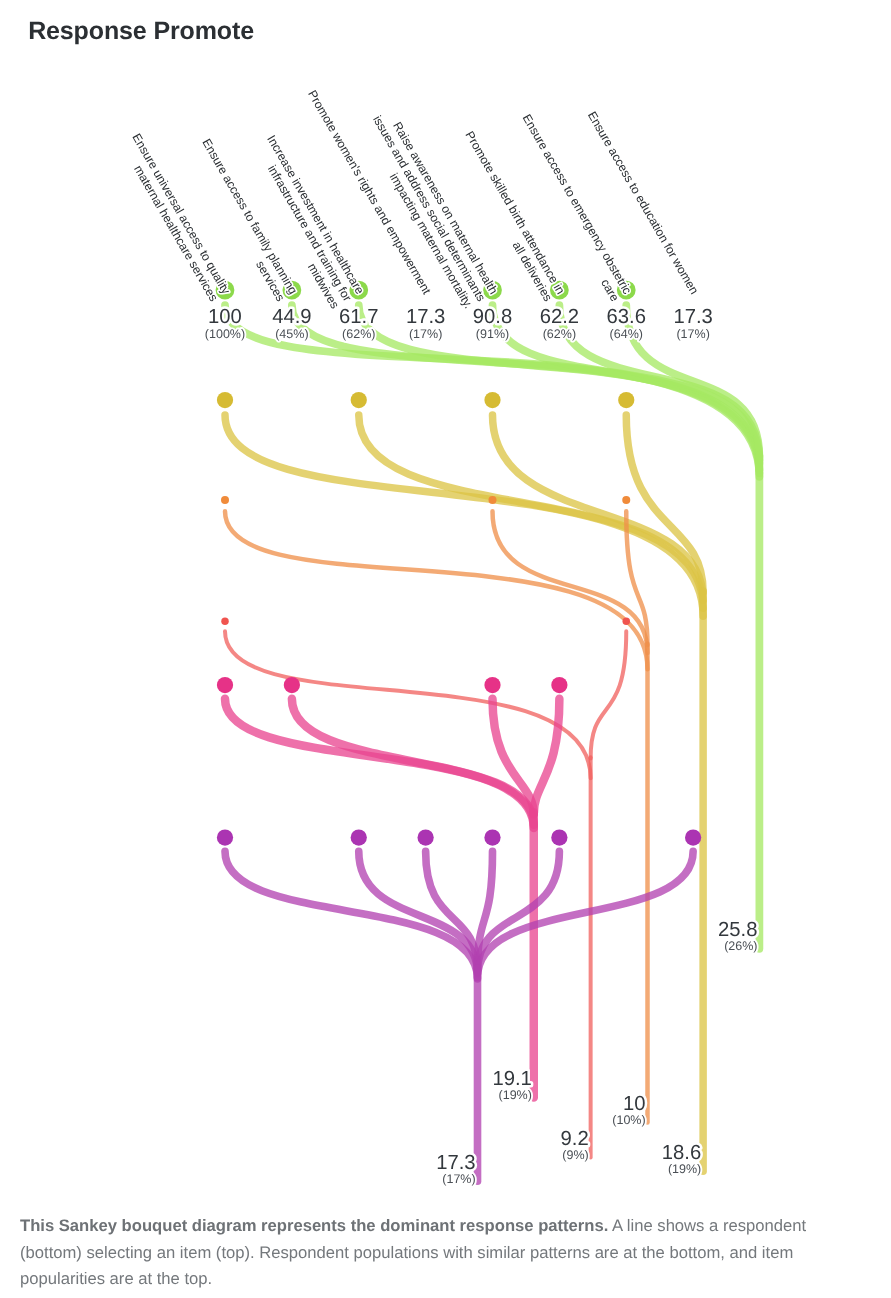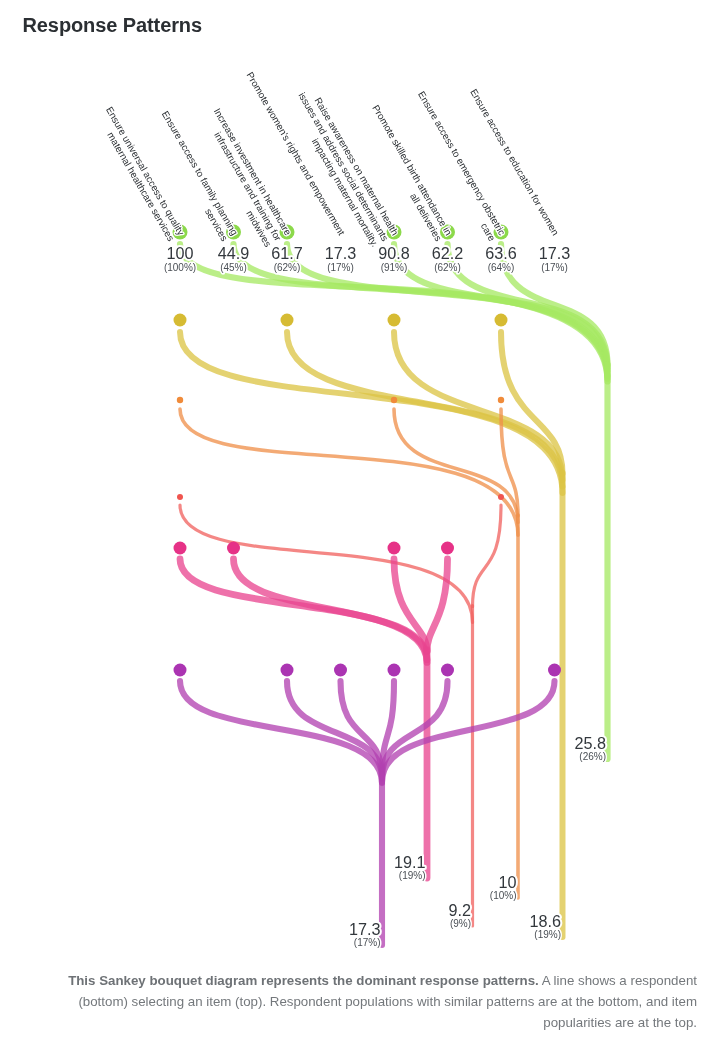--- a/index.html
+++ b/index.html
@@ -15,28 +15,28 @@
   }
   #chart{position:absolute;left:0;top:0;width:713px;height:1038px;}
   text{paint-order:stroke fill;stroke:#ffffff;stroke-linejoin:round;}
   .itemlabel{font-size:9.7px;fill:#2b2f33;stroke-width:2.6px;}
   .itemvalue{font-size:16.2px;fill:#33383d;stroke-width:4px;}
   .itempct{font-size:10px;fill:#4a4f55;stroke-width:3px;}
   .grpvalue{font-size:16.2px;fill:#33383d;stroke-width:4px;}
   .grppct{font-size:10px;fill:#4a4f55;stroke-width:3px;}
   #footer{
     position:absolute;left:16px;width:681px;top:970px;
-    font-size:13.3px;line-height:21px;color:#74787c;text-align:right;
+    font-size:13.3px;line-height:21px;color:#74787c;text-align:left;
   }
   #footer b{color:#6e7276;}
 </style>
 </head>
 <body>
 
-<div id="page-title">Response Patterns</div>
+<div id="page-title">Response Promote</div>
 <svg id="chart" viewBox="0 0 713 1038">
     <g>
       <g>
         <path d="M 180.0 244.0 C 180.0 326.0, 607.5 235.9, 607.5 381.4" fill="none" stroke="#A5E862" stroke-width="6.2" stroke-linecap="round" stroke-opacity="0.76"></path>
         <path d="M 233.5 244.0 C 233.5 326.0, 607.5 243.9, 607.5 378.7" fill="none" stroke="#A5E862" stroke-width="6.2" stroke-linecap="round" stroke-opacity="0.76"></path>
         <path d="M 287.0 244.0 C 287.0 326.0, 607.5 251.9, 607.5 376.0" fill="none" stroke="#A5E862" stroke-width="6.2" stroke-linecap="round" stroke-opacity="0.76"></path>
         <path d="M 394.0 244.0 C 394.0 326.0, 607.5 268.0, 607.5 370.7" fill="none" stroke="#A5E862" stroke-width="6.2" stroke-linecap="round" stroke-opacity="0.76"></path>
         <path d="M 447.5 244.0 C 447.5 326.0, 607.5 276.0, 607.5 368.0" fill="none" stroke="#A5E862" stroke-width="6.2" stroke-linecap="round" stroke-opacity="0.76"></path>
         <path d="M 501.0 244.0 C 501.0 326.0, 607.5 284.0, 607.5 365.3" fill="none" stroke="#A5E862" stroke-width="6.2" stroke-linecap="round" stroke-opacity="0.76"></path>
         <path d="M 607.5 364.3 L 607.5 759.0" fill="none" stroke="#A5E862" stroke-width="6.2" stroke-linecap="round" stroke-opacity="0.76"></path>

